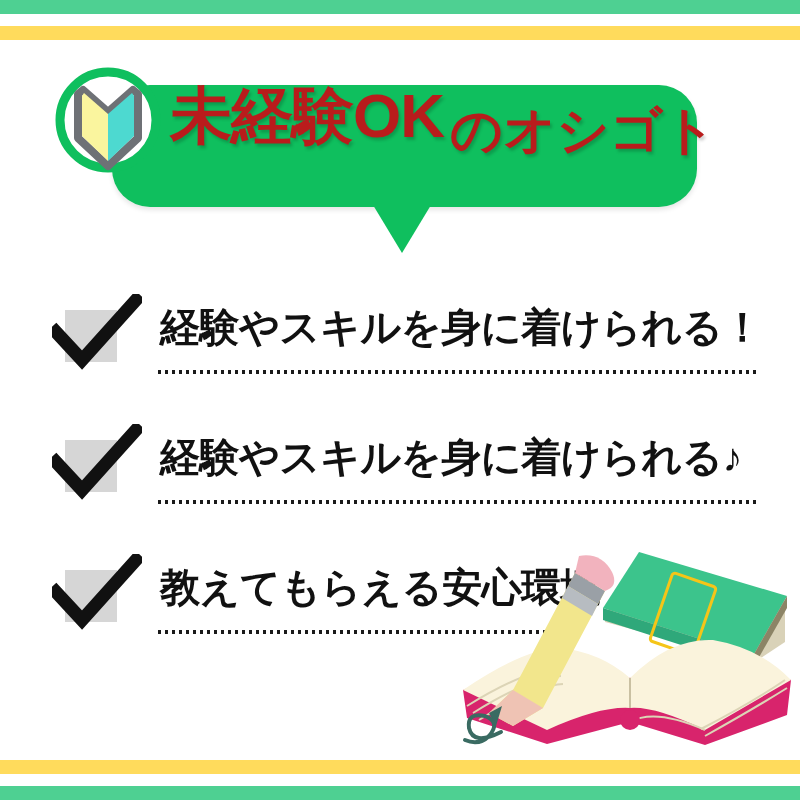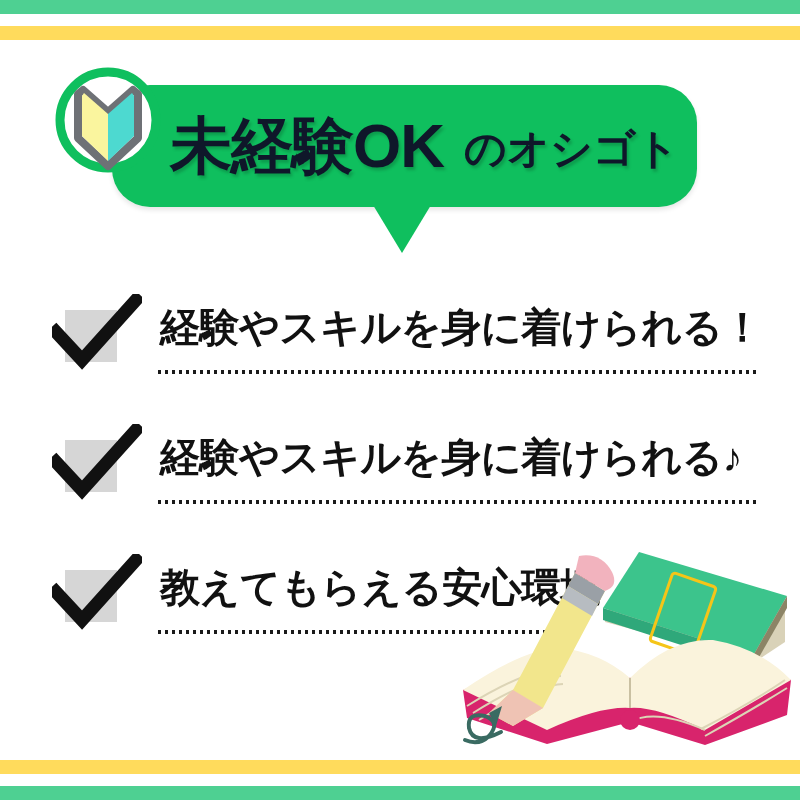--- a/index.html
+++ b/index.html
@@ -52,39 +52,38 @@
     border-right: 29px solid transparent;
     border-top: 48px solid #0FBF5E;
   }
 
   .bubble-text {
     position: absolute;
     left: 170px;
     top: 85px;
     height: 122px;
     display: flex;
-    align-items: center;
     white-space: nowrap;
-    color: #0f172a;
+    color: #b91c1c;
     text-shadow: 2px 3px 3px rgba(0,0,0,0.18);
   }
   .bubble-text .big {
     font-size: 62px;
     font-weight: bold;
     letter-spacing: -1px;
     line-height: 1;
   }
   .bubble-text .small {
-    font-size: 42px;
+    font-size: 52px;
     font-weight: bold;
     letter-spacing: 0px;
     line-height: 1;
-    margin-left: 20px;
+    margin-left: 6px;
     position: relative;
-    top: 3px;
+    top: 19px;
   }
 
   
   .badge {
     position: absolute;
     left: 55px;
     top: 66px;
     width: 106px;
     height: 114px;
     z-index: 3;

